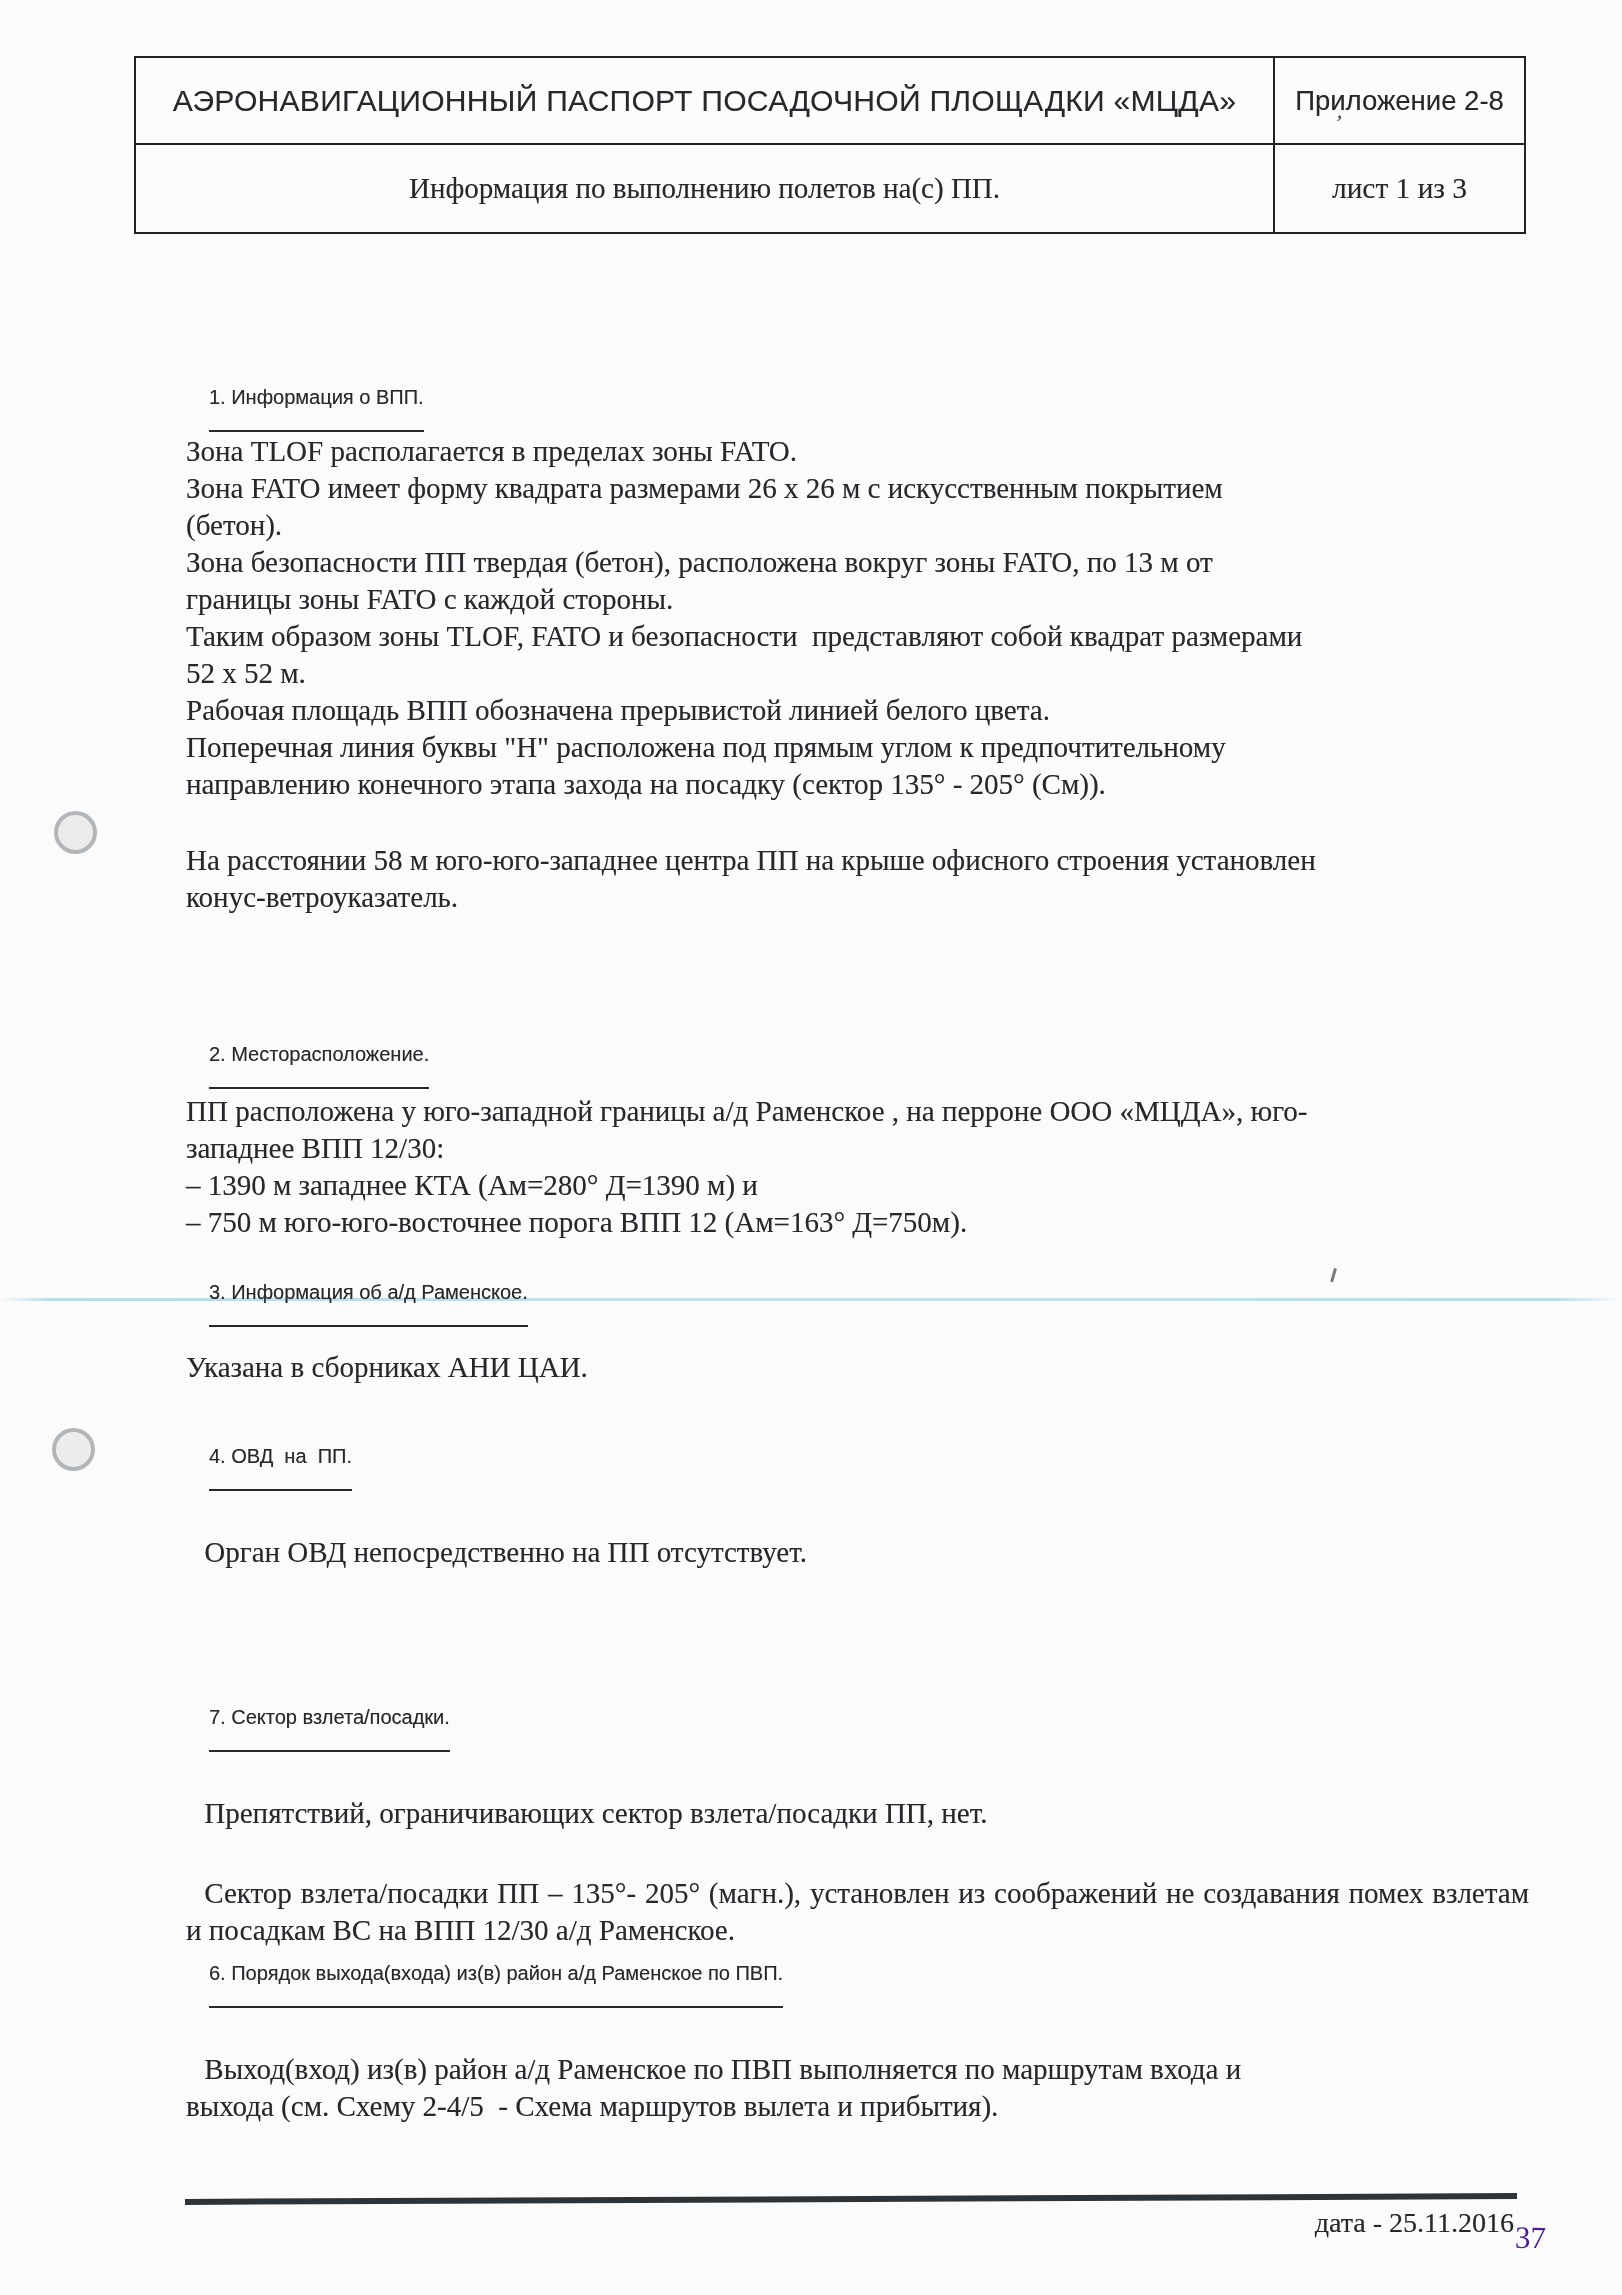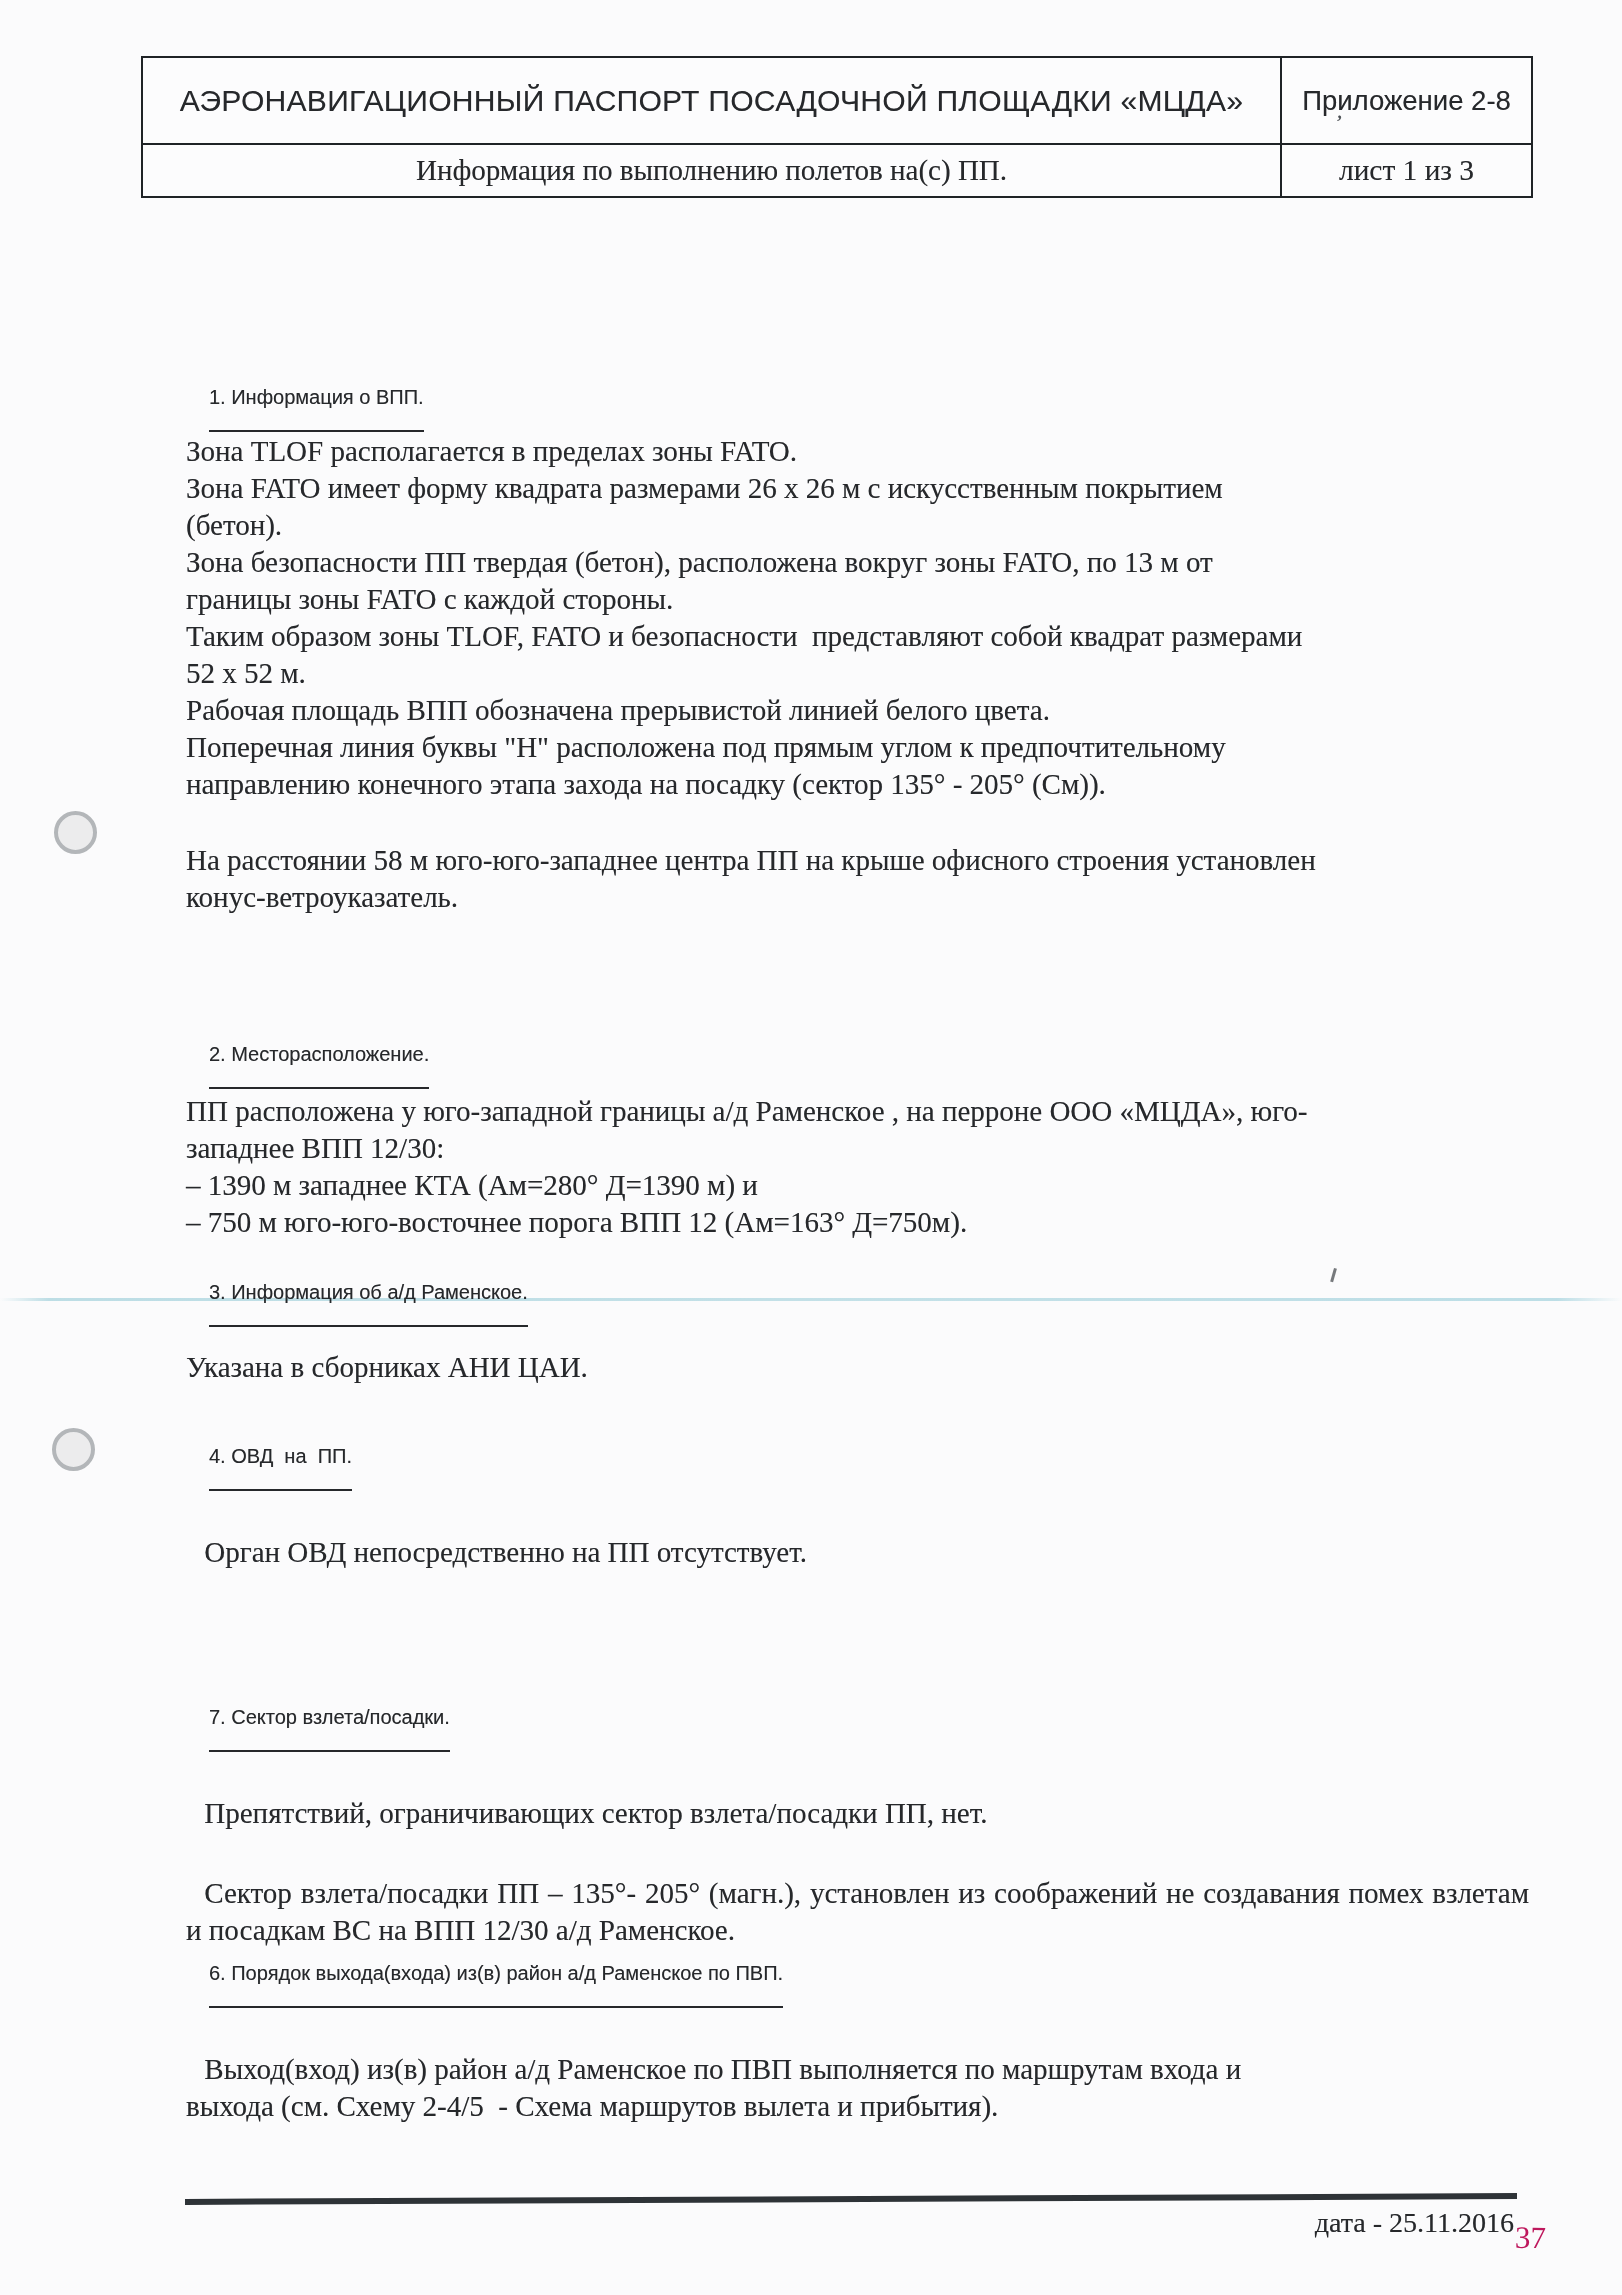--- a/index.html
+++ b/index.html
@@ -10,22 +10,22 @@
     background:#fbfbfc;
     font-family:"Liberation Serif","DejaVu Serif",serif;
     color:#26282b;
     overflow:hidden;
   }
   .page * { box-sizing:border-box; }
   .ink { text-shadow:0.2px 0.2px 0.5px rgba(40,43,46,0.40); }
 
   
   .header-table {
-    position:absolute; left:141px; top:56px;
-    width:1392px; height:142px;
+    position:absolute; left:134px; top:56px;
+    width:1392px; height:178px;
     border:2.6px solid #1f2326;
     display:grid;
     grid-template-columns:1139px 1fr;
     grid-template-rows:87px 1fr;
     background:#fcfcfd;
   }
   .cell { display:flex; align-items:center; justify-content:center; text-align:center; padding:0 9.2px; }
   .cell-title {
     font-family:"Liberation Sans","DejaVu Sans",sans-serif;
     font-size:30px; letter-spacing:0.3px;
@@ -73,21 +73,21 @@
     background:#2e3337;
     transform:rotate(-0.25deg);
   }
   .footer-date {
     position:absolute; left:186px; top:2207px;
     width:1328px; text-align:right;
     font-size:28px;
   }
   .page-number {
     position:absolute; left:1515px; top:2220px;
-    font-size:31px; color:#be185d;
+    font-size:31px; color:#4c1d95;
     transform:rotate(1deg);
     text-shadow:none;
   }
 
   
   .hole {
     position:absolute; width:43px; height:43px;
     border-radius:50%;
     background:#ececed;
     border:4.6px solid #b3b6b9;

